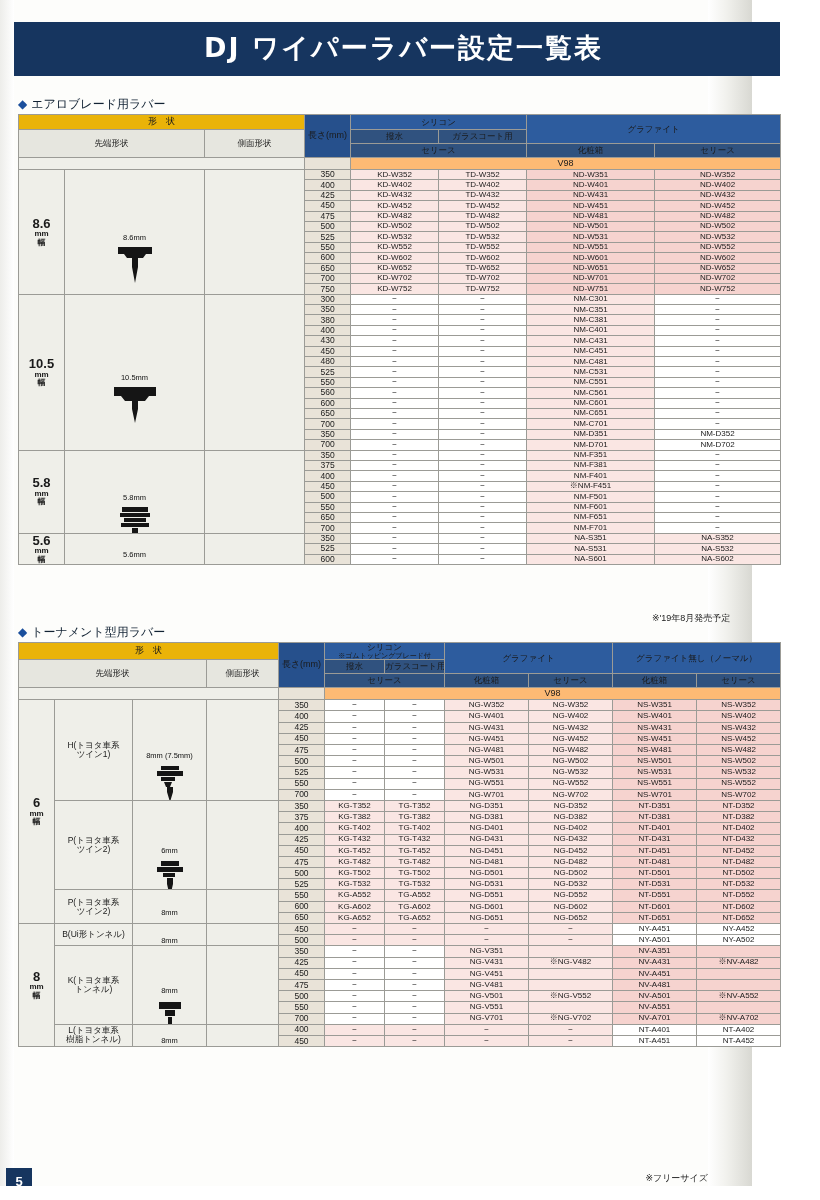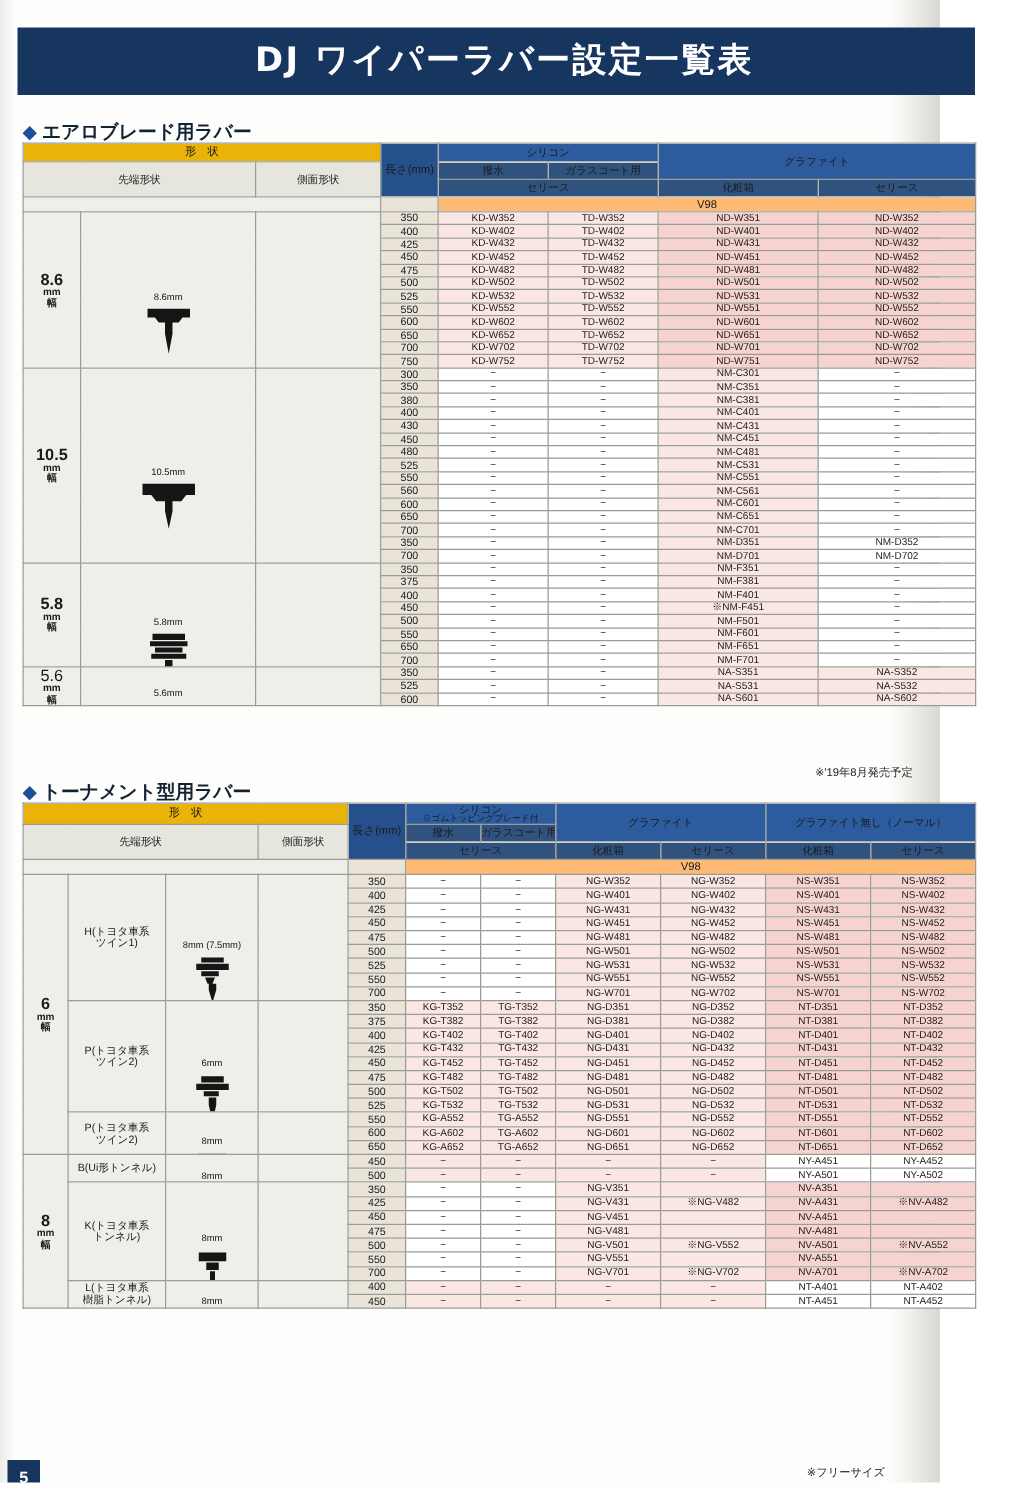--- a/index.html
+++ b/index.html
@@ -39,21 +39,21 @@
     background:#16355f;
   }
   .banner .title{
     position:absolute;left:190px;top:8px;
     color:#ffffff;font-size:27px;font-weight:bold;letter-spacing:2px;
     font-family:"DejaVu Sans","Liberation Sans",sans-serif;
   }
 
   
   .sec-head{
-    position:absolute;font-size:15px;font-weight:bold;color:#123;
+    position:absolute;font-size:12px;font-weight:normal;color:#123;
   }
   .sec-head .dia{color:#1b4f9c;margin-right:4px;}
   .sec1{left:18px;top:96px;}
   .sec2{left:18px;top:624px;text-align:right;}
 
   
   .tbl{
     position:absolute;border-collapse:collapse;font-size:8px;
     font-family:"Liberation Sans",sans-serif;
     table-layout:fixed;
@@ -458,21 +458,21 @@
         </tr>
         <tr style="height: 10.4px;">
           <td class="len-cell">700</td>
           <td class="white">−</td>
           <td class="white">−</td>
           <td class="pinklite">NM-F701</td>
           <td class="white">−</td>
         </tr>
         <tr style="height: 10.4px;">
           <td class="shape-cell" rowspan="3">
-            <div style="font-size:13px;font-weight:normal">5.6</div>
+            <div style="font-size:13px;font-weight:bold">5.6</div>
             <div style="font-size:8px;font-weight:bold">mm</div>
             <div style="font-size:8px;font-weight:bold">幅</div>
           </td>
           <td class="img-cell" rowspan="3">
             <div class="blade-end">
               <div class="dim-txt">5.6mm</div>
               <svg width="62" height="40" viewBox="0 0 62 40" style="position: absolute; left: 50%; top: 13px; transform: translateX(-50%);">
                 <path d="M20 2 h22 v5 h-22 z M17 8 h28 v4 h-28 z M21 13 h20 v5 h-20 z M24 19 h14 l-4 6 h-6 z M29 25 h4 v4 l-2 10 l-2 -10 z" fill="#151515"></path>
               </svg>
             </div>

